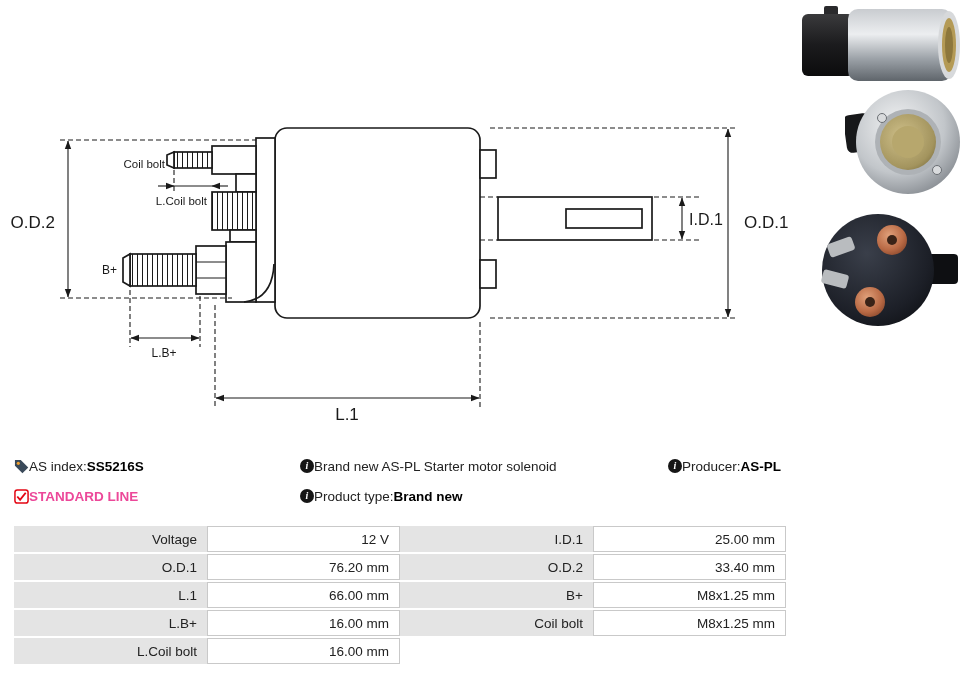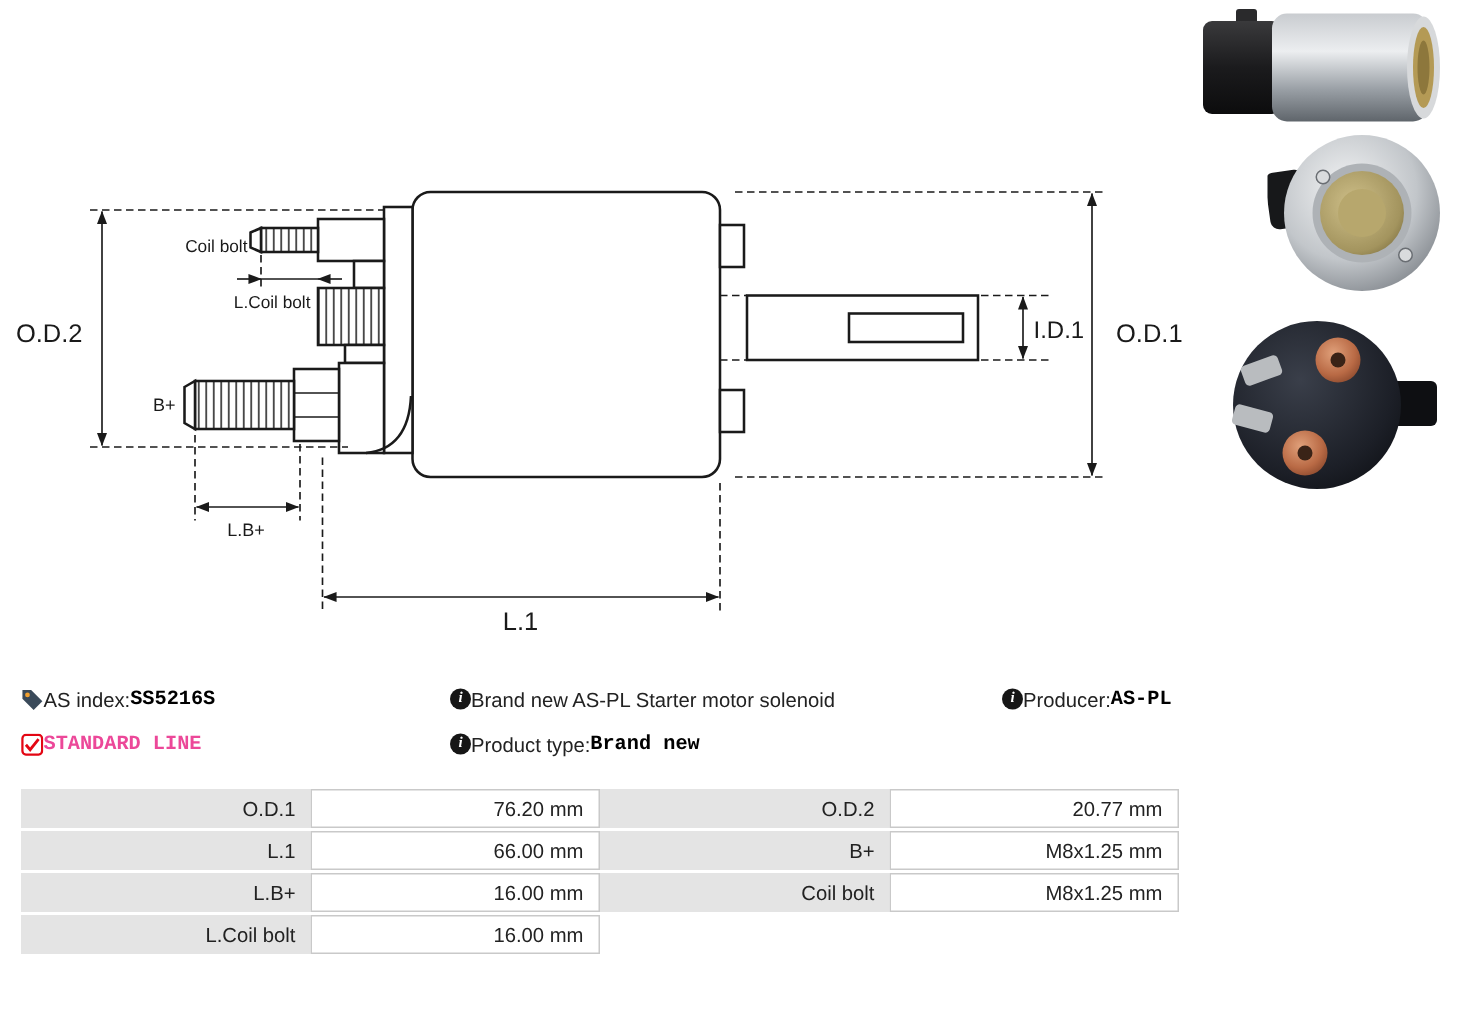--- a/index.html
+++ b/index.html
@@ -20,21 +20,21 @@
   .p2{left:55px;top:88px;width:121px;height:108px;}
   .p3{left:20px;top:210px;width:150px;height:120px;}
 
   
   .info{
     position:absolute;left:14px;top:451px;width:948px;
     display:grid;grid-template-columns:286px 368px 294px;
     font-size:13.5px;
   }
   .info-line{height:30px;display:flex;align-items:center;gap:0;white-space:nowrap;}
-  .bold{font-weight:bold;color:#000;font-family:Liberation Mono, monospace;}
+  .bold{font-weight:bold;color:#000;}
   .red{color:#ec4899;}
   .i-icon{
     display:inline-block;width:14px;height:14px;border-radius:50%;
     background:#161616;color:#fff;text-align:center;line-height:14px;
     font-family:"Liberation Serif", serif;font-style:italic;font-weight:bold;font-size:10px;
     flex:0 0 14px;
   }
   .as-logo{margin-left:32px;margin-top:2px;line-height:1;}
   .logo-tagline{font-size:6.5px;color:#8a8a8a;margin-top:1px;letter-spacing:.2px;}
 
@@ -229,25 +229,31 @@
       <div class="info-line">
         <span class="i-icon">i</span>
         <span>Producer:</span>
         <span class="bold">AS-PL</span>
       </div>
     </div>
   </div>
 
   <table class="spec">
     <tbody>
+        <tr>
+      <td class="lbl">Voltage</td>
+      <td class="val">12 V</td>
+      <td class="lbl">I.D.1</td>
+      <td class="val">25.00 mm</td>
+    </tr>
     <tr>
       <td class="lbl">O.D.1</td>
       <td class="val">76.20 mm</td>
       <td class="lbl">O.D.2</td>
-      <td class="val">20.77 mm</td>
+      <td class="val">33.40 mm</td>
     </tr>
     <tr>
       <td class="lbl">L.1</td>
       <td class="val">66.00 mm</td>
       <td class="lbl">B+</td>
       <td class="val">M8x1.25 mm</td>
     </tr>
     <tr>
       <td class="lbl">L.B+</td>
       <td class="val">16.00 mm</td>

